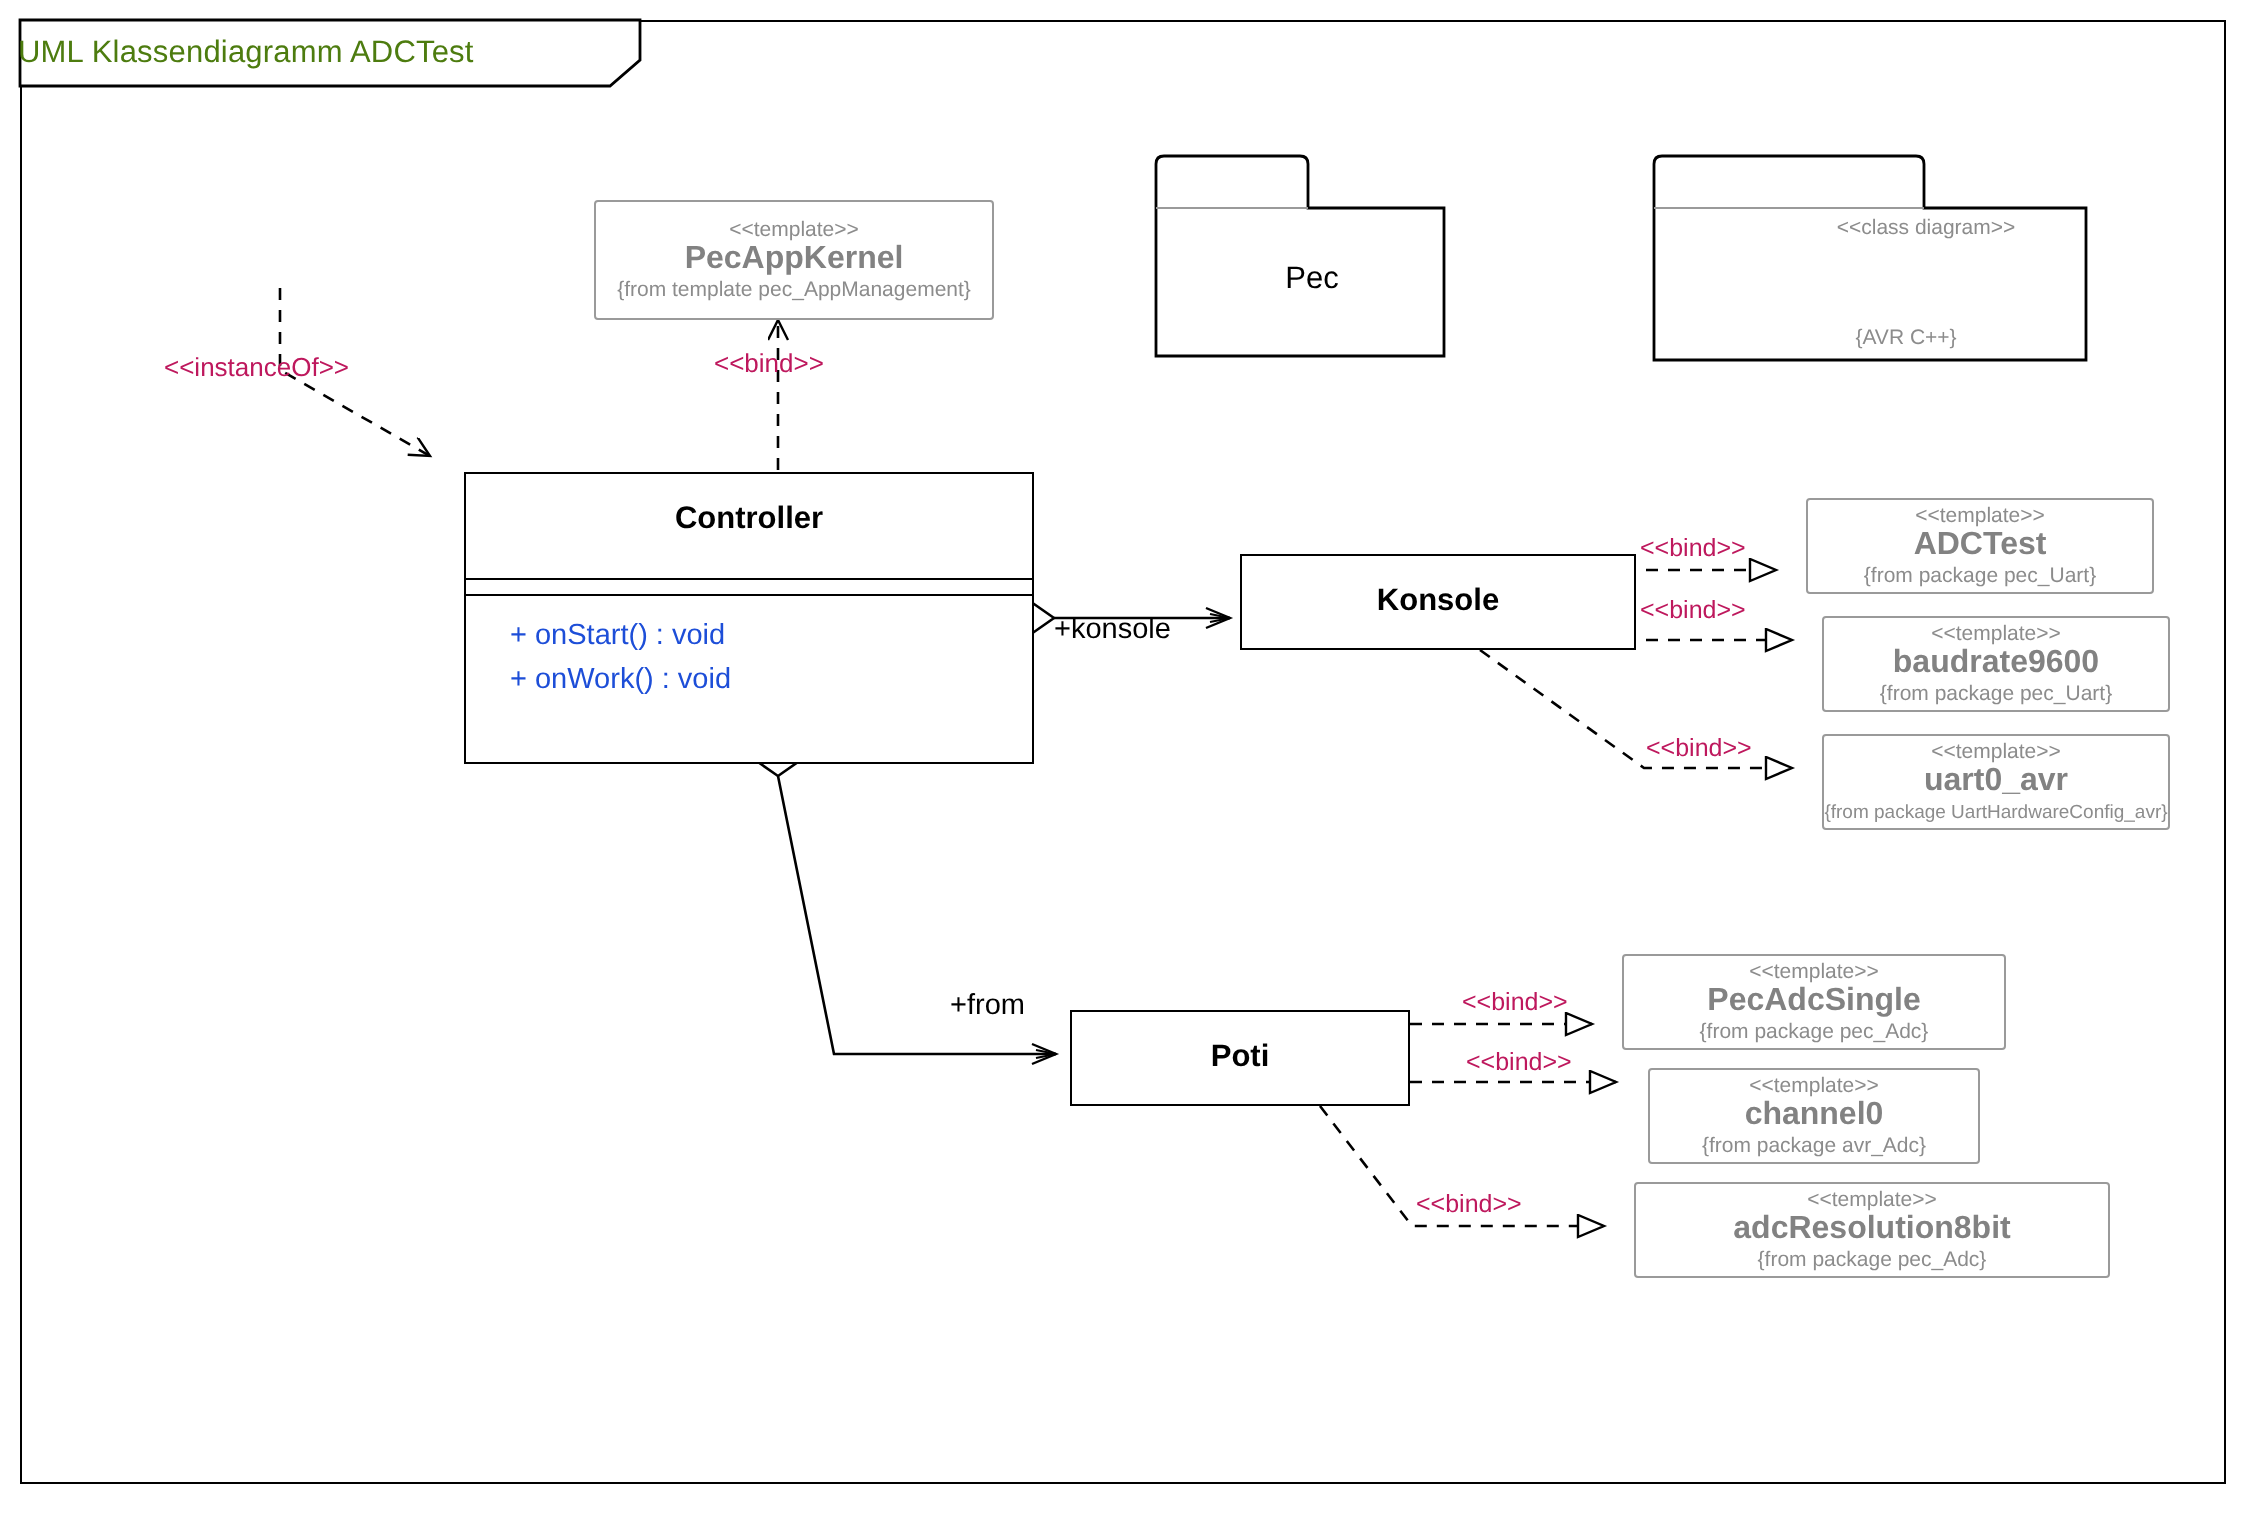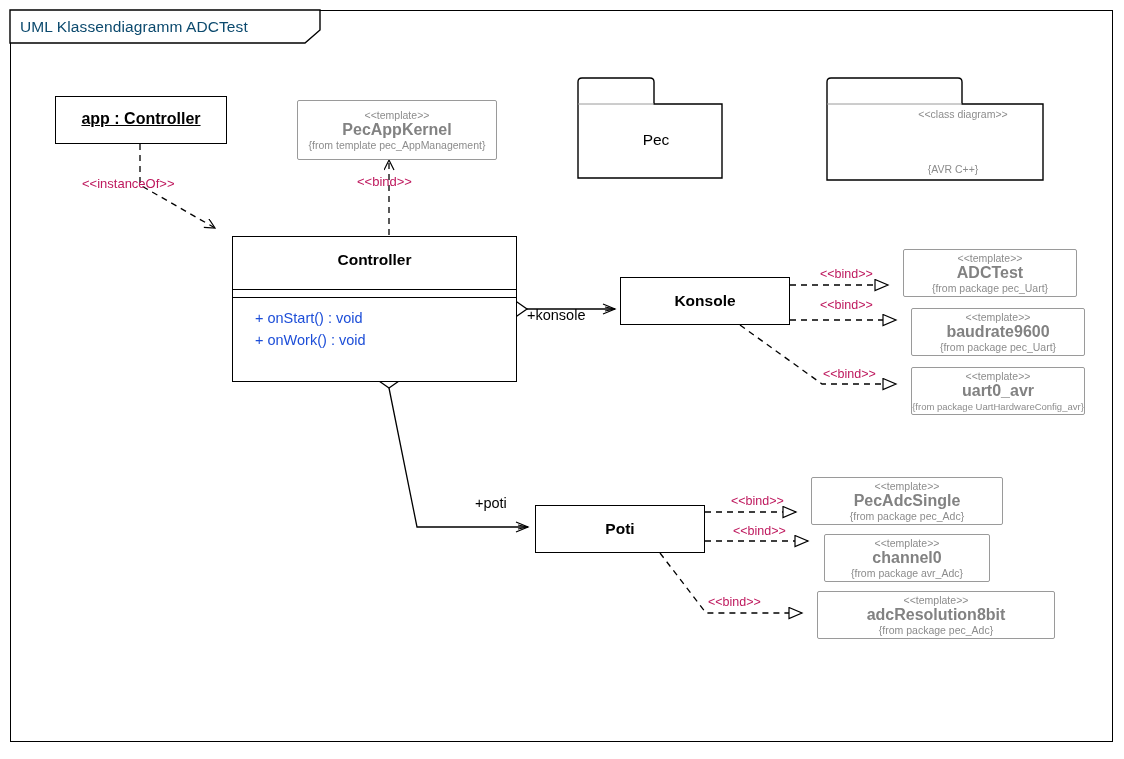--- a/index.html
+++ b/index.html
@@ -34,28 +34,28 @@
     left: 10px;
     top: 10px;
     width: 1103px;
     height: 732px;
     border: 1.4px solid #000;
     box-sizing: border-box;
     background: transparent;
   }
   .frame-tab-label {
     position: absolute;
-    left: 20px;
+    left: 9px;
     top: 14px;
     width: 280px;
     height: 26px;
     display: flex;
     align-items: center;
     font-size: 15.5px;
-    color: #0c4a6e;
+    color: #4d7c0f;
     letter-spacing: 0.1px;
     white-space: nowrap;
   }
 
   
   .box {
     position: absolute;
     box-sizing: border-box;
     background: #ffffff;
   }
@@ -226,35 +226,32 @@
 
     <path d="M 827 82 Q 827 78 831 78 L 958 78 Q 962 78 962 82 L 962 104 L 1043 104 L 1043 180 L 827 180 Z" fill="#ffffff" stroke="#000000" stroke-width="1.4"></path>
     <line x1="827" y1="104" x2="962" y2="104" stroke="#9a9a9a" stroke-width="1"></line>
   </svg>
 
   <div class="pkg-label pkg-name" style="left:578px; top:131px; width:156px;">Pec</div>
 
   <div class="pkg-label pkg-stereo" style="left:827px; top:108px; width:216px;">&lt;&lt;class diagram&gt;&gt;</div>
   <div class="pkg-label pkg-tagged" style="left:827px; top:163px; width:252px;">{AVR C++}</div>
 
-  <div class="box classbox" style="left:55px; top:96px; width:172px; height:48px;">
-    <div class="obj-title" style="margin-top:13px;">app : Controller</div>
-  </div>
 
   <div class="box classbox" style="left:232px; top:236px; width:285px; height:146px;">
     <div class="class-title" style="margin-top:14px;">Controller</div>
     <div class="sep" style="top:52px;"></div>
     <div class="sep" style="top:60px;"></div>
     <div class="ops" style="position:absolute; left:22px; top:70px;">
       <div>+ onStart() : void</div>
       <div>+ onWork() : void</div>
     </div>
   </div>
 
-  <div class="box classbox" style="left:620px; top:277px; width:170px; height:48px;">
+  <div class="box classbox" style="left:620px; top:277px; width:198px; height:48px;">
     <div class="class-title" style="margin-top:14px;">Konsole</div>
   </div>
 
   <div class="box classbox" style="left:535px; top:505px; width:170px; height:48px;">
     <div class="class-title" style="margin-top:14px;">Poti</div>
   </div>
 
   <div class="tmplbox" style="left:297px; top:100px; width:200px; height:60px;">
     <div class="tmpl-stereo">&lt;&lt;template&gt;&gt;</div>
     <div class="tmpl-name">PecAppKernel</div>
@@ -296,21 +293,21 @@
     <div class="tmpl-name">adcResolution8bit</div>
     <div class="tmpl-from">{from package pec_Adc}</div>
   </div>
 
   <div class="edge-label" style="left:82px; top:176px;">&lt;&lt;instanceOf&gt;&gt;</div>
 
   <div class="edge-label" style="left:357px; top:174px;">&lt;&lt;bind&gt;&gt;</div>
 
   <div class="role-label" style="left:527px; top:271px;margin-top:36px;">+konsole</div>
 
-  <div class="role-label" style="left:475px; top:495px;">+poti</div>
+  <div class="role-label" style="left:475px; top:495px;">+from</div>
 
   <div class="edge-label small" style="left:820px; top:267px;">&lt;&lt;bind&gt;&gt;</div>
 
   <div class="edge-label small" style="left:820px; top:298px;">&lt;&lt;bind&gt;&gt;</div>
 
   <div class="edge-label small" style="left:823px; top:367px;">&lt;&lt;bind&gt;&gt;</div>
 
   <div class="edge-label small" style="left:731px; top:494px;">&lt;&lt;bind&gt;&gt;</div>
 
   <div class="edge-label small" style="left:733px; top:524px;">&lt;&lt;bind&gt;&gt;</div>

